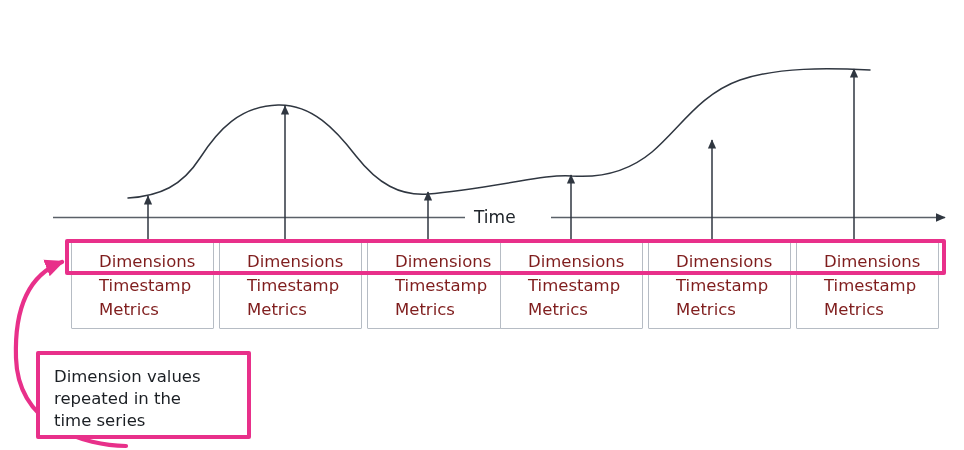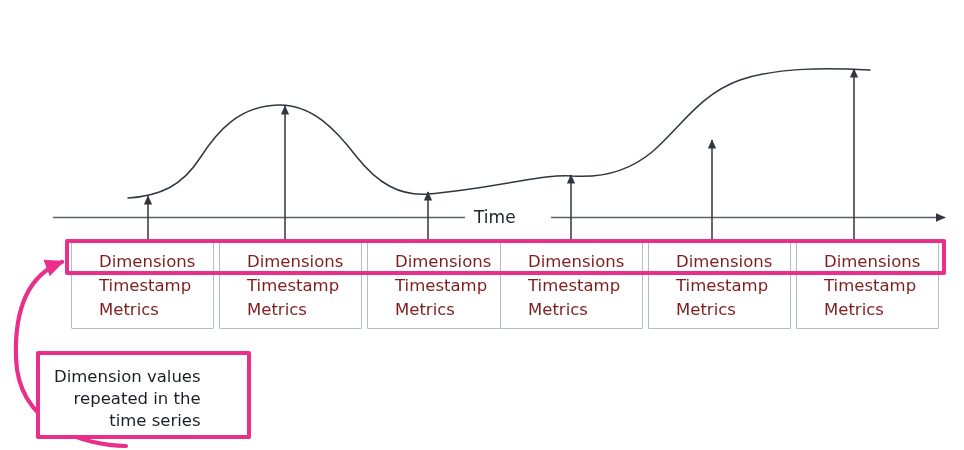--- a/index.html
+++ b/index.html
@@ -70,21 +70,20 @@
     border-radius: 2px;
   }
   .note-text {
     position: absolute;
     left: 14px;
     top: 11px;
     font-size: 16.5px;
     line-height: 22px;
     color: #1b1f24;
     white-space: pre-line;
-    text-align: right;
   }
 </style>
 </head>
 <body>
 
 <div id="stage">
 
   <svg id="vec" viewBox="0 0 964 450" xmlns="http://www.w3.org/2000/svg">
     <defs>
       <marker id="arrowDark" viewBox="0 0 10 10" refX="9.2" refY="5" markerWidth="6.2" markerHeight="6.2" orient="auto-start-reverse">

